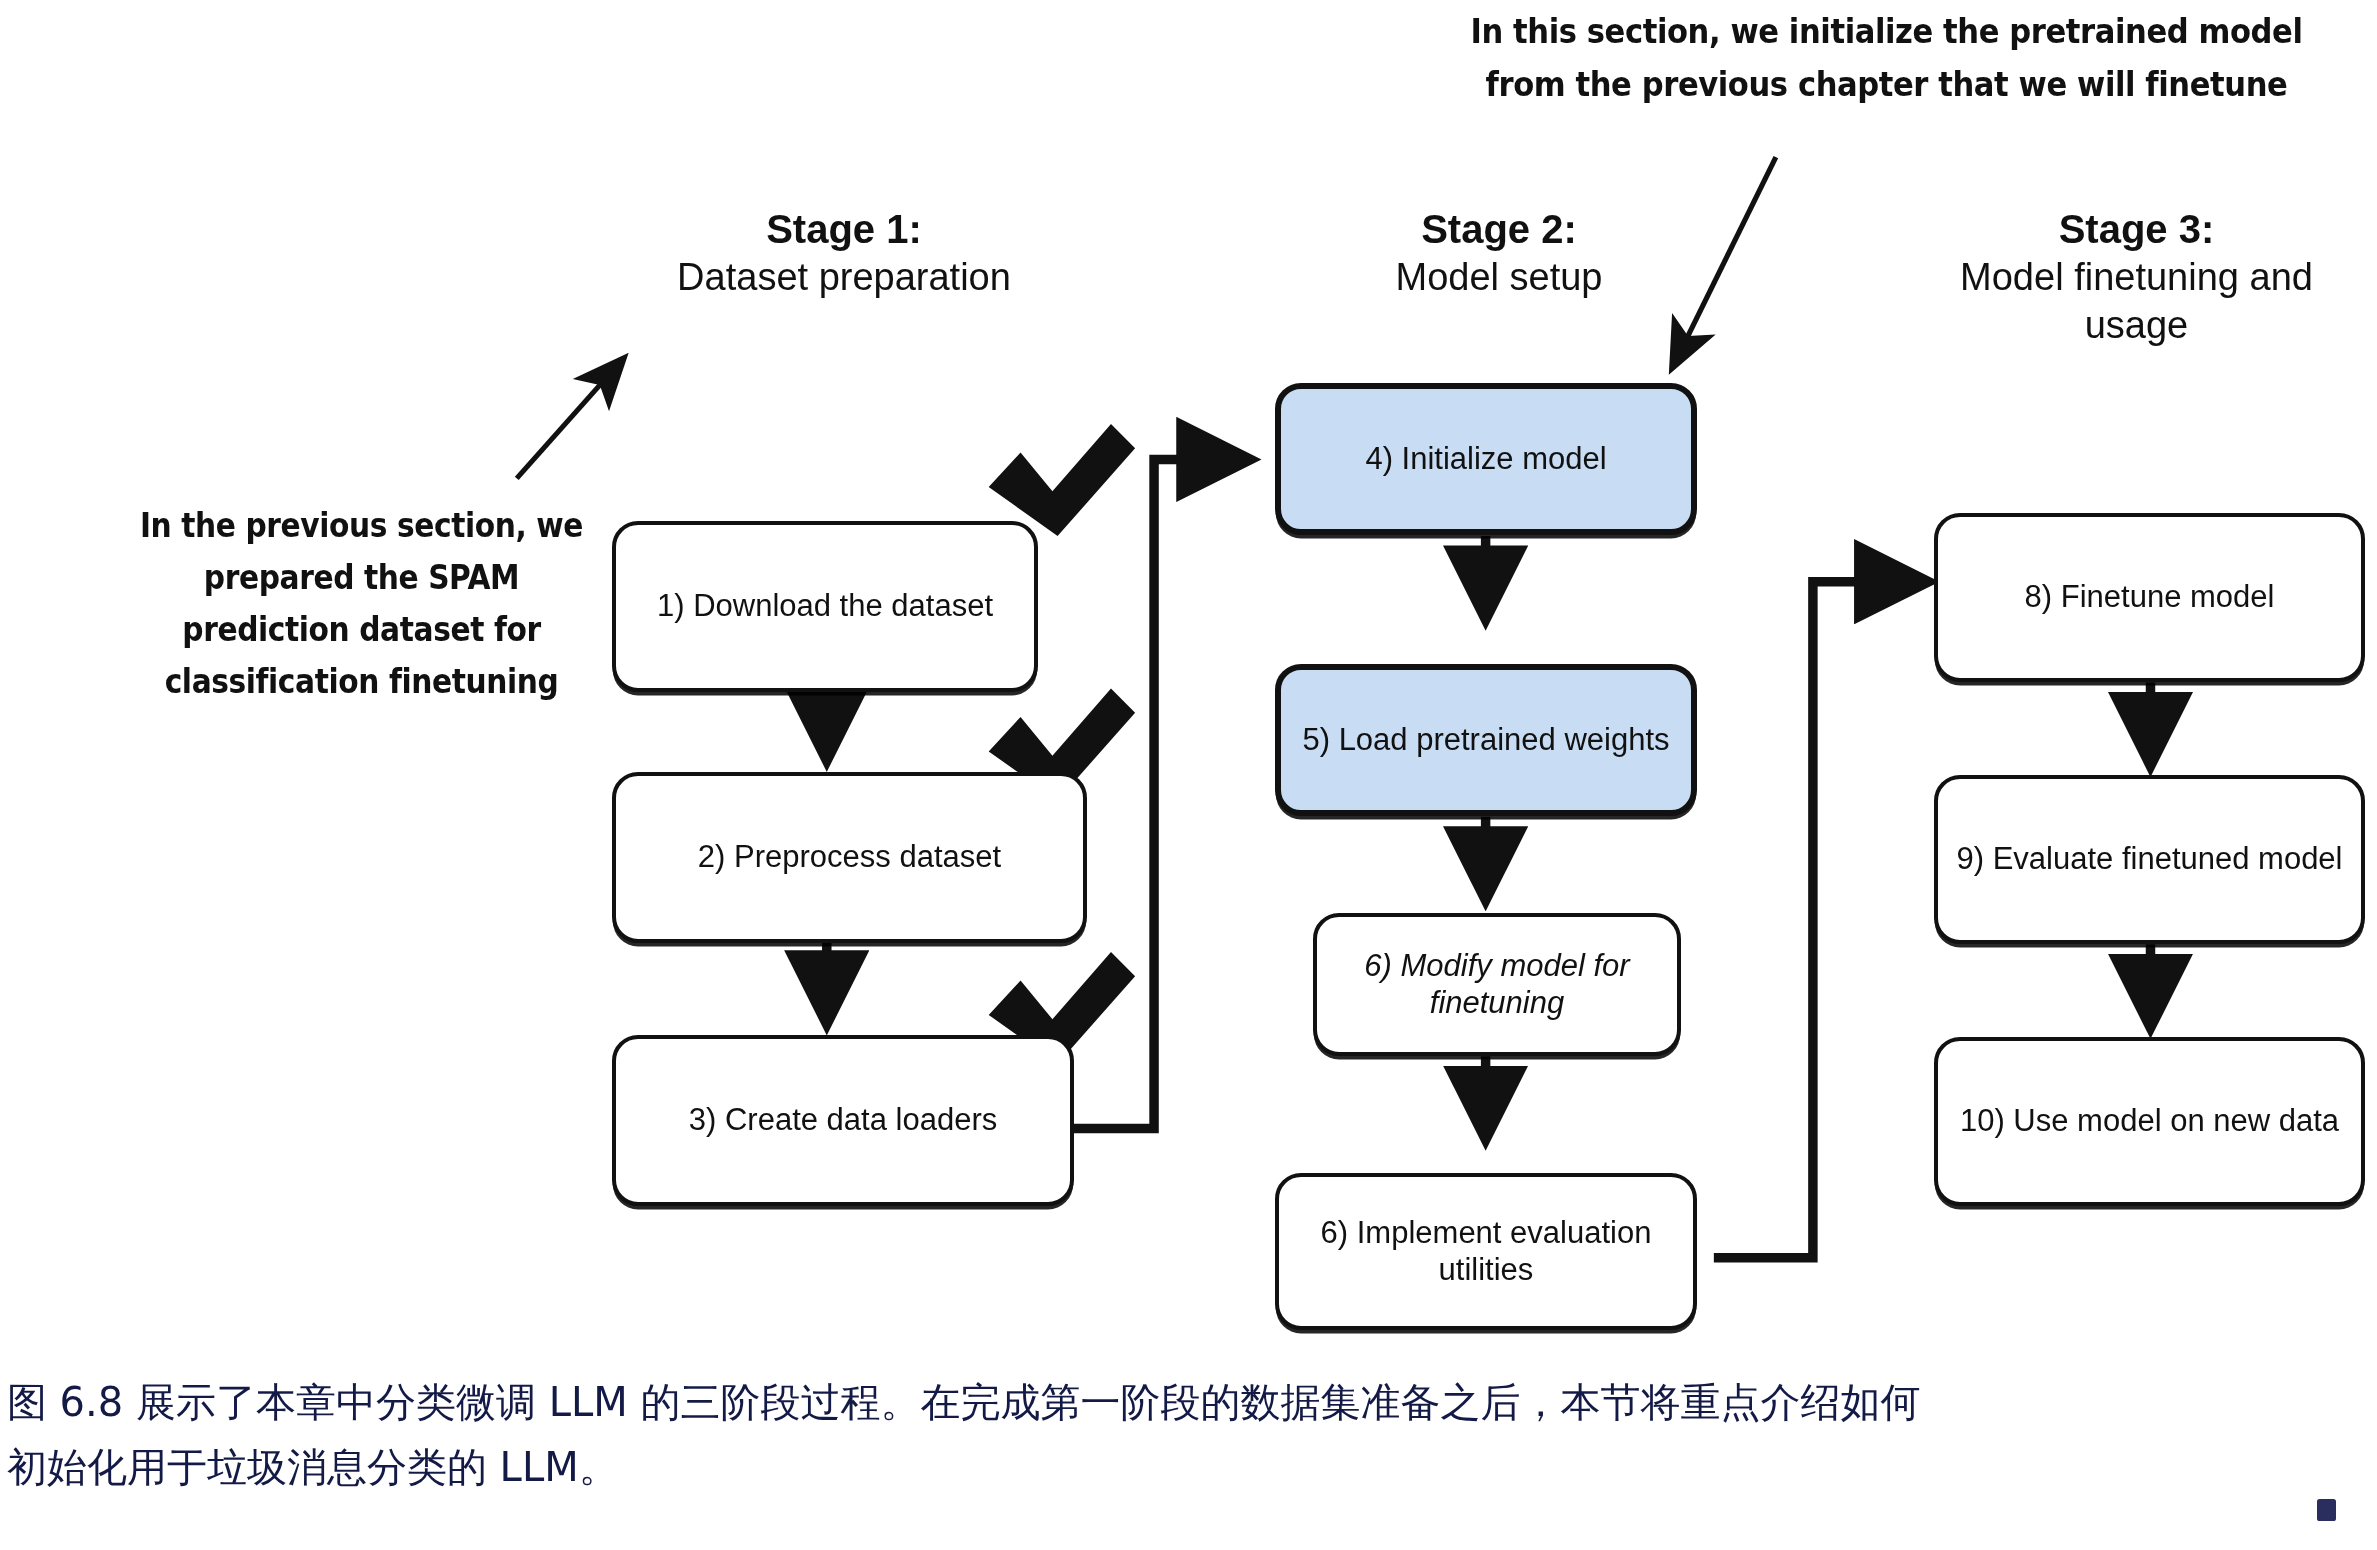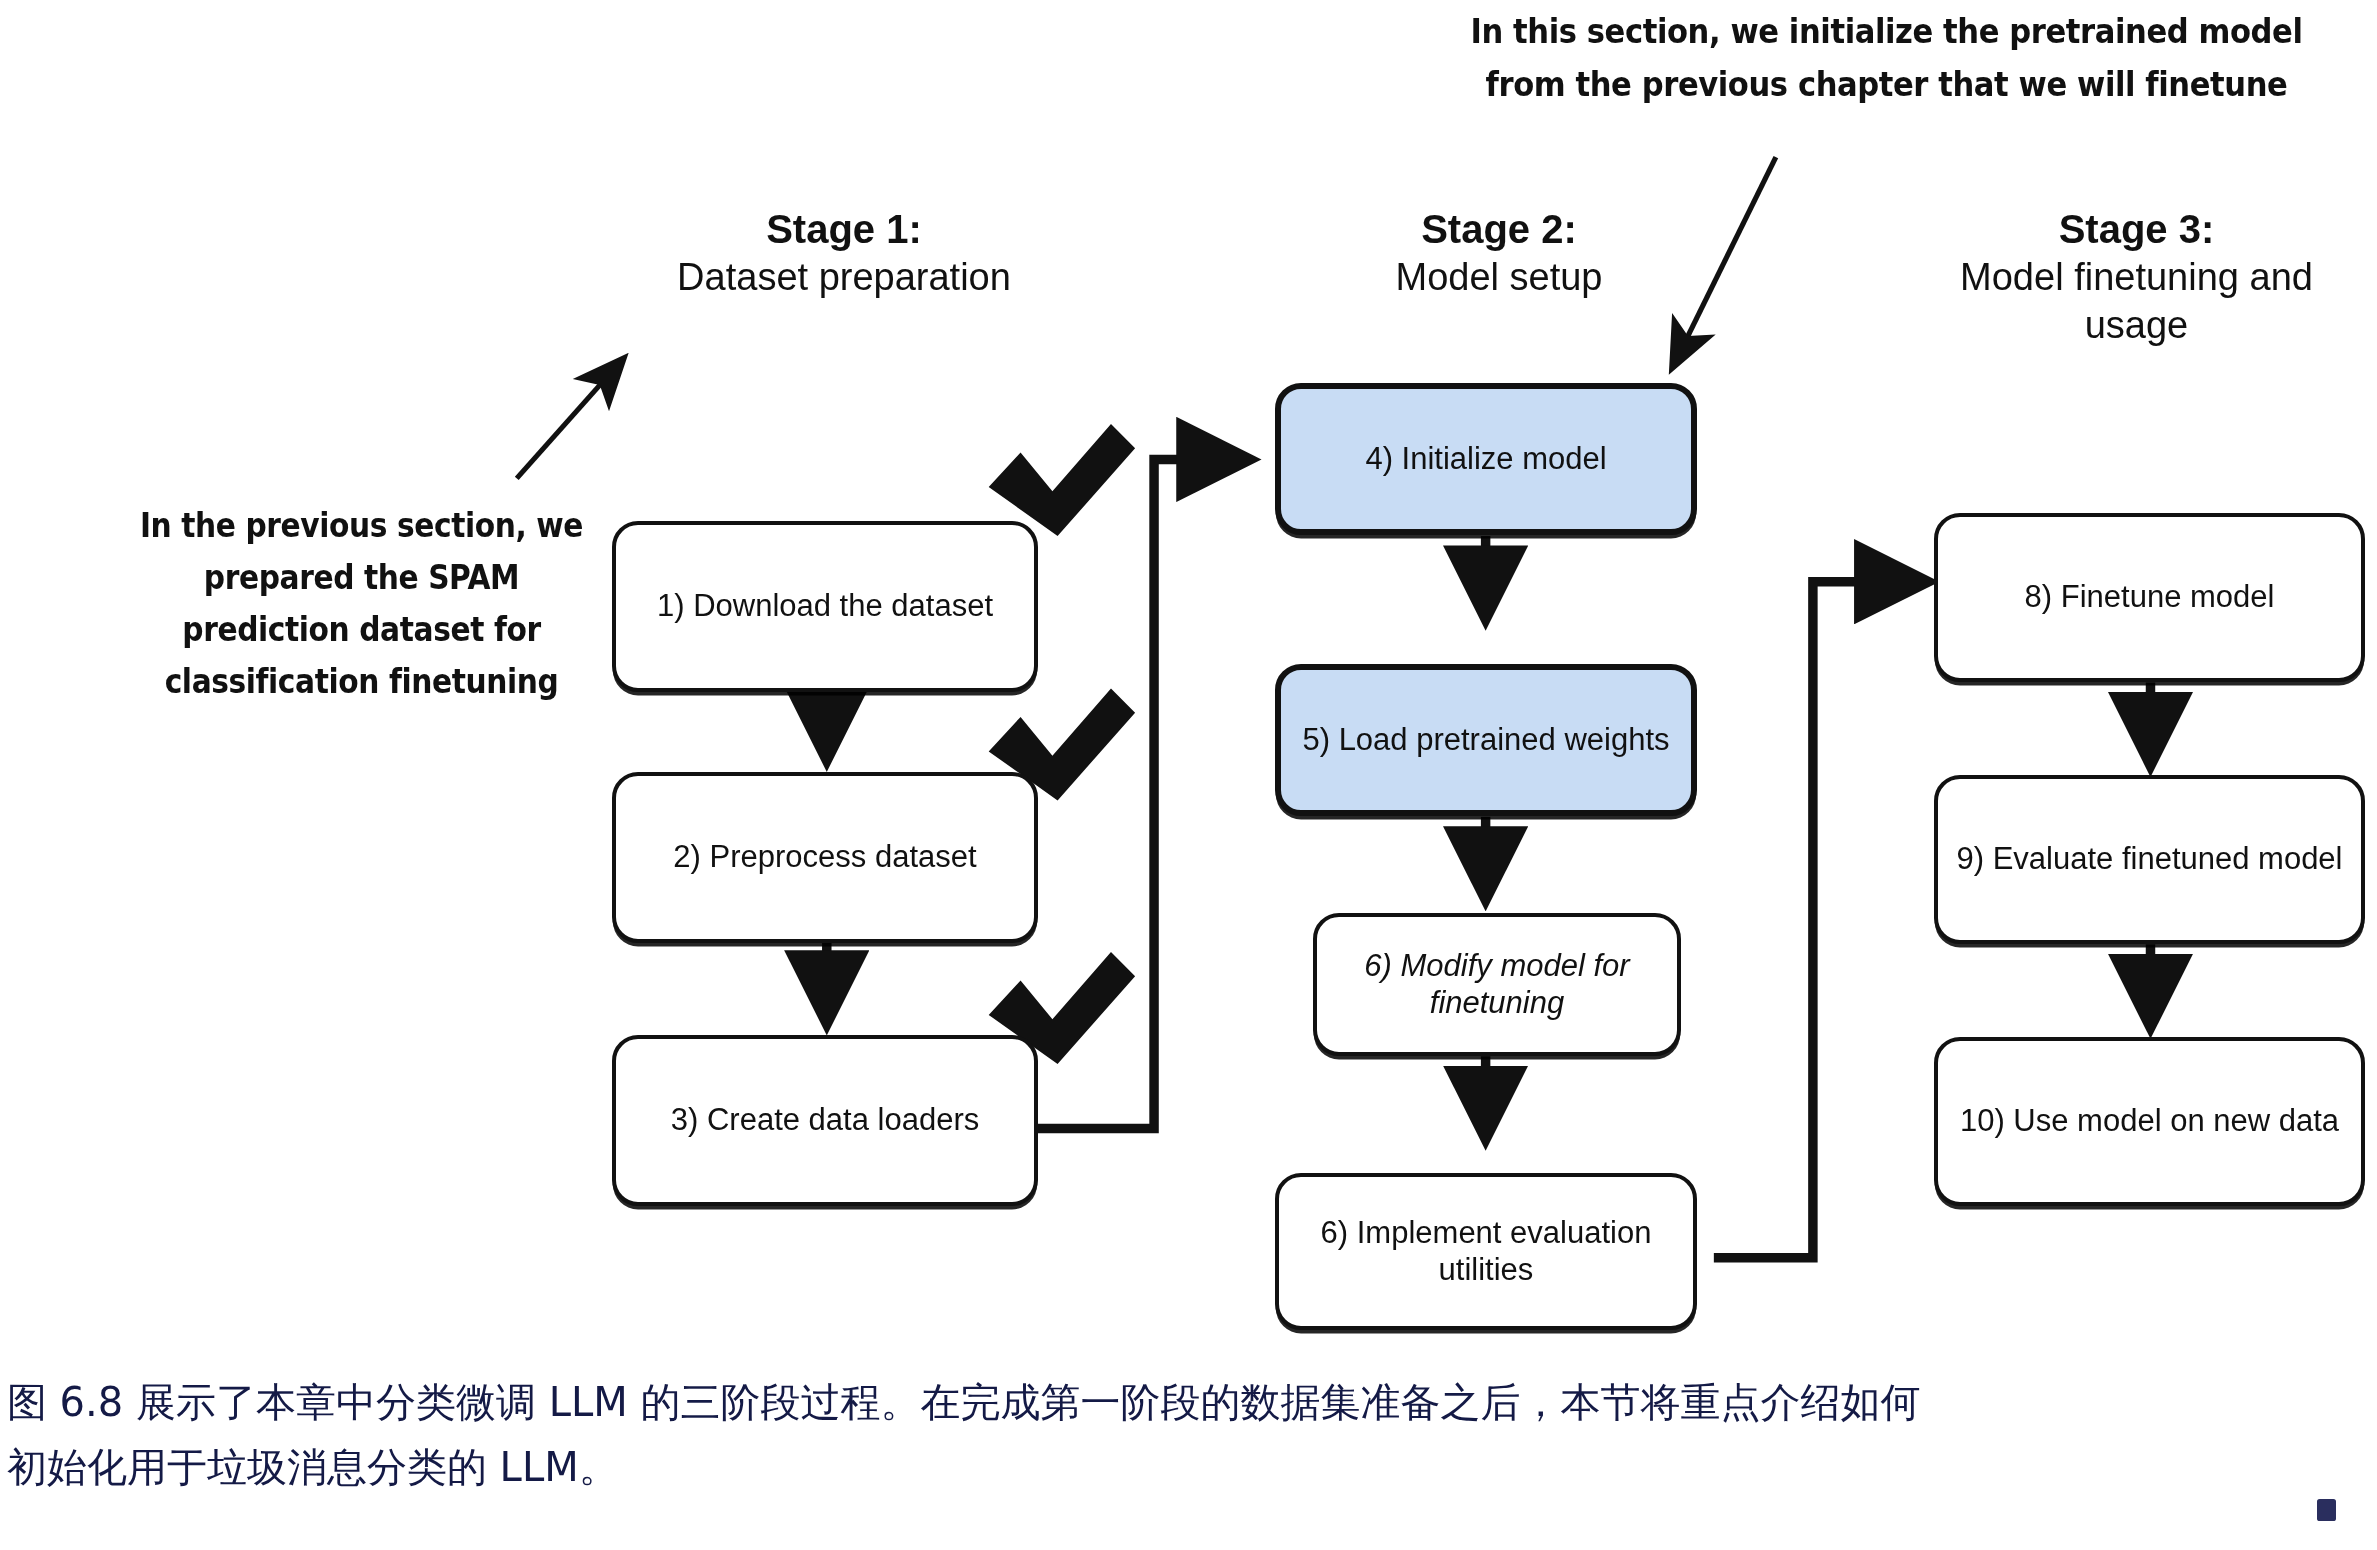--- a/index.html
+++ b/index.html
@@ -114,22 +114,22 @@
   <div class="stage-head" id="stage2-head">
     <div class="t1">Stage 2:</div>
     <div class="t2">Model setup</div>
   </div>
   <div class="stage-head" id="stage3-head">
     <div class="t1">Stage 3:</div>
     <div class="t2">Model finetuning and usage</div>
   </div>
 
   <div class="box" style="left:612px;top:521px;width:426px;height:171px;">1) Download the dataset</div>
-  <div class="box" style="left:612px;top:772px;width:426px;height:171px;">2) Preprocess dataset</div>
-  <div class="box" style="left:612px;top:1035px;width:426px;height:171px;">3) Create data loaders</div>
+  <div class="box" style="left:612px;top:772px;width:475px;height:171px;">2) Preprocess dataset</div>
+  <div class="box" style="left:612px;top:1035px;width:462px;height:171px;">3) Create data loaders</div>
 
   <div class="box blue" style="left:1275px;top:383px;width:422px;height:152px;">4) Initialize model</div>
   <div class="box blue" style="left:1275px;top:664px;width:422px;height:152px;">5) Load pretrained weights</div>
   <div class="box" style="left:1313px;top:913px;width:368px;height:143px;font-style:italic;">6) Modify model for finetuning</div>
   <div class="box" style="left:1275px;top:1173px;width:422px;height:157px;">6) Implement evaluation utilities</div>
 
   <div class="box" style="left:1934px;top:513px;width:431px;height:169px;">8) Finetune model</div>
   <div class="box" style="left:1934px;top:775px;width:431px;height:169px;">9) Evaluate finetuned model</div>
   <div class="box" style="left:1934px;top:1037px;width:431px;height:169px;">10) Use model on new data</div>
 

